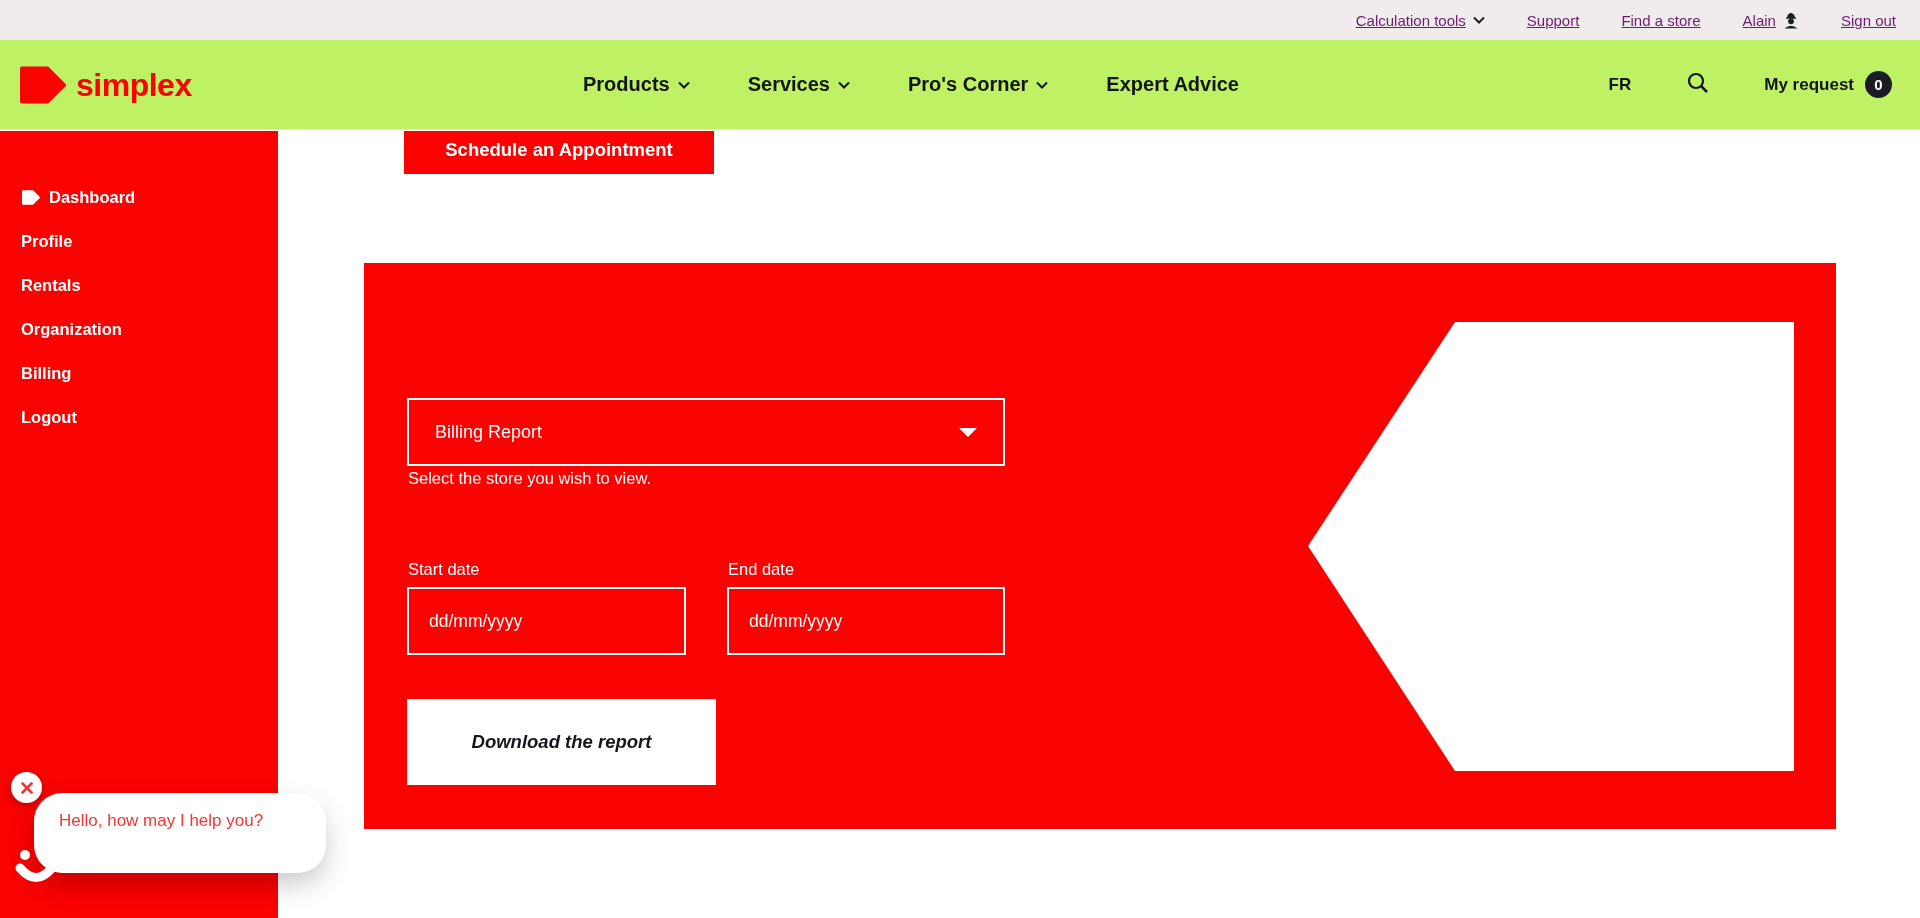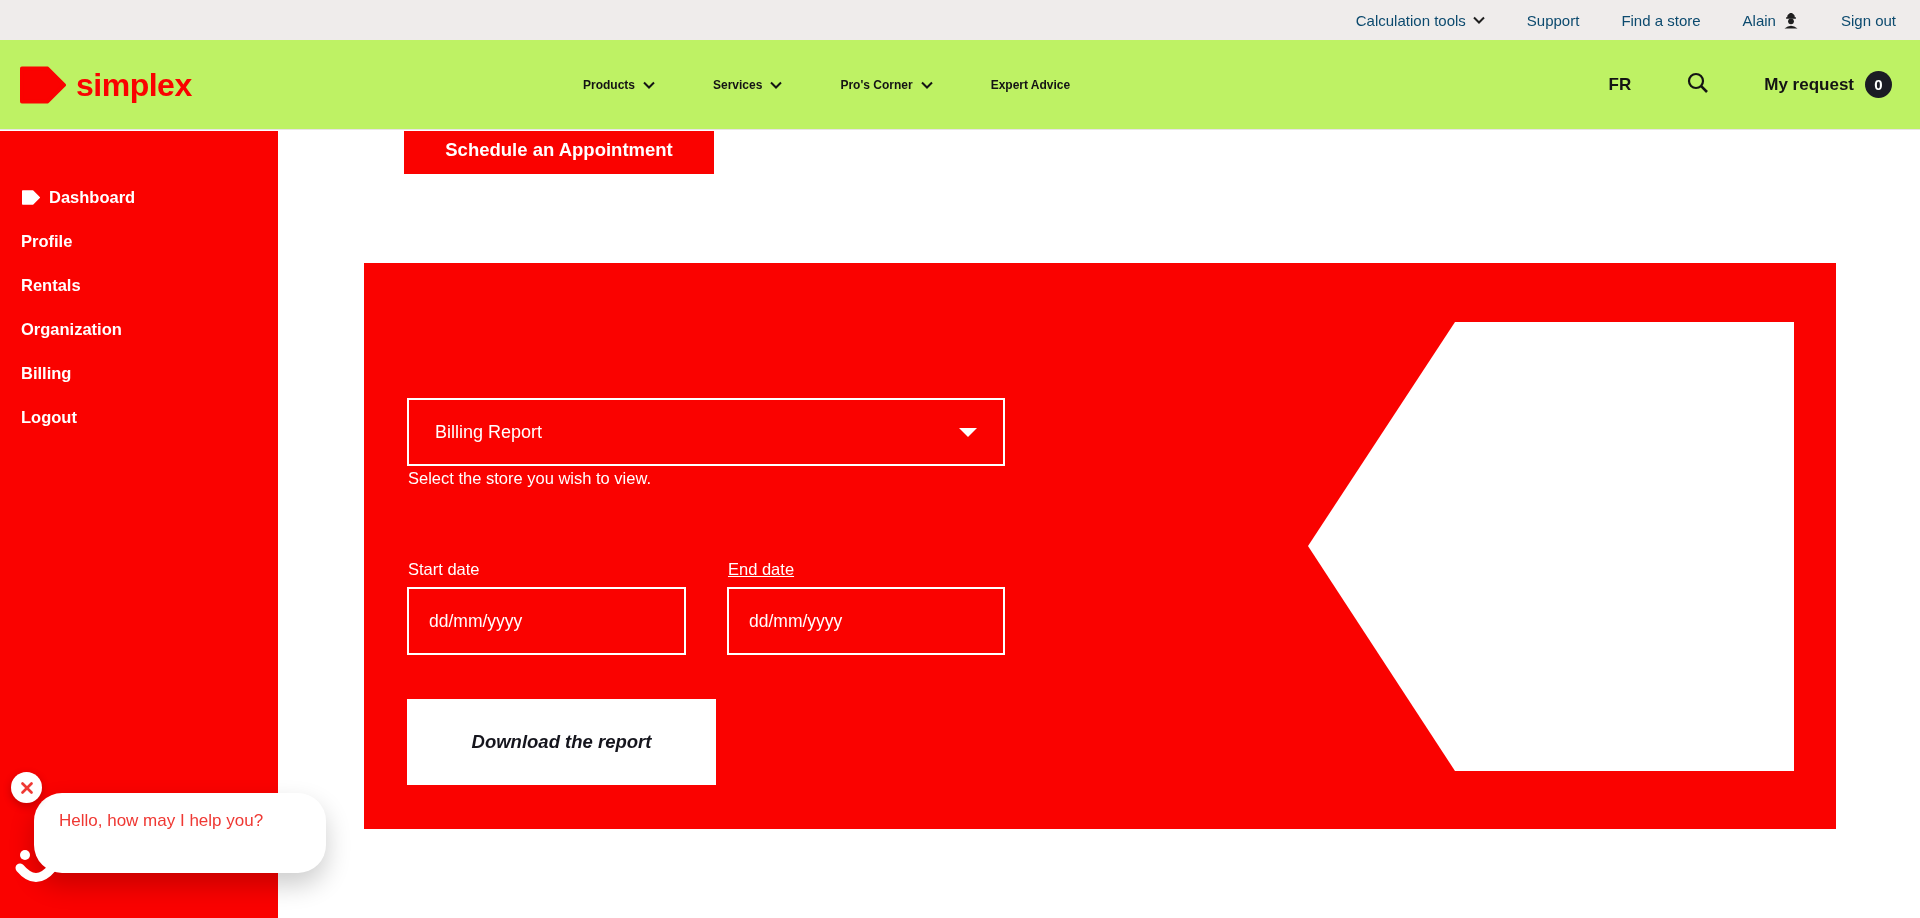--- a/index.html
+++ b/index.html
@@ -14,34 +14,34 @@
   body{
     position:relative;overflow:hidden;background:#fff;
     font-family:"Liberation Sans", sans-serif;color:var(--dark);
   }
   a{text-decoration:none;color:inherit;cursor:pointer;}
 
   
   .topbar{
     position:absolute;top:0;left:0;right:0;height:40px;background:var(--topbar);
     display:flex;justify-content:flex-end;align-items:center;gap:42px;
-    padding-right:24px;font-size:15px;color:#0c4a6e;
+    padding-right:24px;font-size:15px;color:#701a75;text-decoration:underline;
   }
   .topbar-item{display:flex;align-items:center;gap:7px;}
   .chev{display:inline-block;}
 
   
   .header{
     position:absolute;top:40px;left:0;right:0;height:90px;background:#bef264;
     border-bottom:1px solid #e7e4e4;
   }
   .brand{position:absolute;left:20px;top:26px;display:flex;align-items:center;gap:10px;}
   .brand-name{font-size:32px;font-weight:700;color:var(--red);letter-spacing:-0.5px;line-height:1;}
   .nav{position:absolute;left:583px;top:0;height:89px;display:flex;align-items:center;gap:58px;
-       font-size:12px;font-weight:700;color:#141414;}
+       font-size:20px;font-weight:700;color:#141414;}
   .nav-item{display:flex;align-items:center;gap:8px;}
   .header-right{position:absolute;right:28px;top:0;height:89px;display:flex;align-items:center;gap:56px;
        font-size:17px;font-weight:700;color:#141414;}
   .myreq{display:flex;align-items:center;gap:11px;}
   .badge{width:27px;height:27px;border-radius:50%;background:var(--badge);color:#fff;
        display:flex;align-items:center;justify-content:center;font-size:15px;font-weight:700;}
 
   
   .sidebar{position:absolute;left:0;top:131px;width:278px;bottom:0;background:var(--red);}
   .sidebar ul{list-style:none;padding-top:44px;}
@@ -62,21 +62,21 @@
   .panel-title{position:absolute;left:44px;top:46px;font-size:44px;font-weight:700;line-height:1.1;}
   .report-select{
     position:absolute;left:43px;top:135px;width:598px;height:68px;border:2px solid #fff;
     display:flex;align-items:center;padding:0 26px;font-size:18px;cursor:pointer;background:transparent;
   }
   .caret-down{width:0;height:0;border-left:9px solid transparent;border-right:9px solid transparent;
     border-top:9px solid #fff;margin-left:auto;}
   .panel-help{position:absolute;left:44px;top:206px;font-size:16.5px;}
   .date-label{position:absolute;top:297px;font-size:16.5px;}
   .date-label.start{left:44px;}
-  .date-label.end{left:364px;text-decoration:underline;}
+  .date-label.end{left:364px;}
   .date-input{
     position:absolute;top:324px;height:68px;background:transparent;border:2px solid #fff;
     color:#fff;font-family:inherit;font-size:17.5px;padding-left:20px;outline:none;
   }
   .date-input::placeholder{color:#fff;opacity:1;}
   .date-input.start{left:43px;width:279px;}
   .date-input.end{left:363px;width:278px;}
   .download-btn{
     position:absolute;left:43px;top:436px;width:309px;height:86px;background:#fff;border:none;
     color:#15151d;font-family:inherit;font-size:18.5px;font-weight:700;cursor:pointer;font-style:italic;

